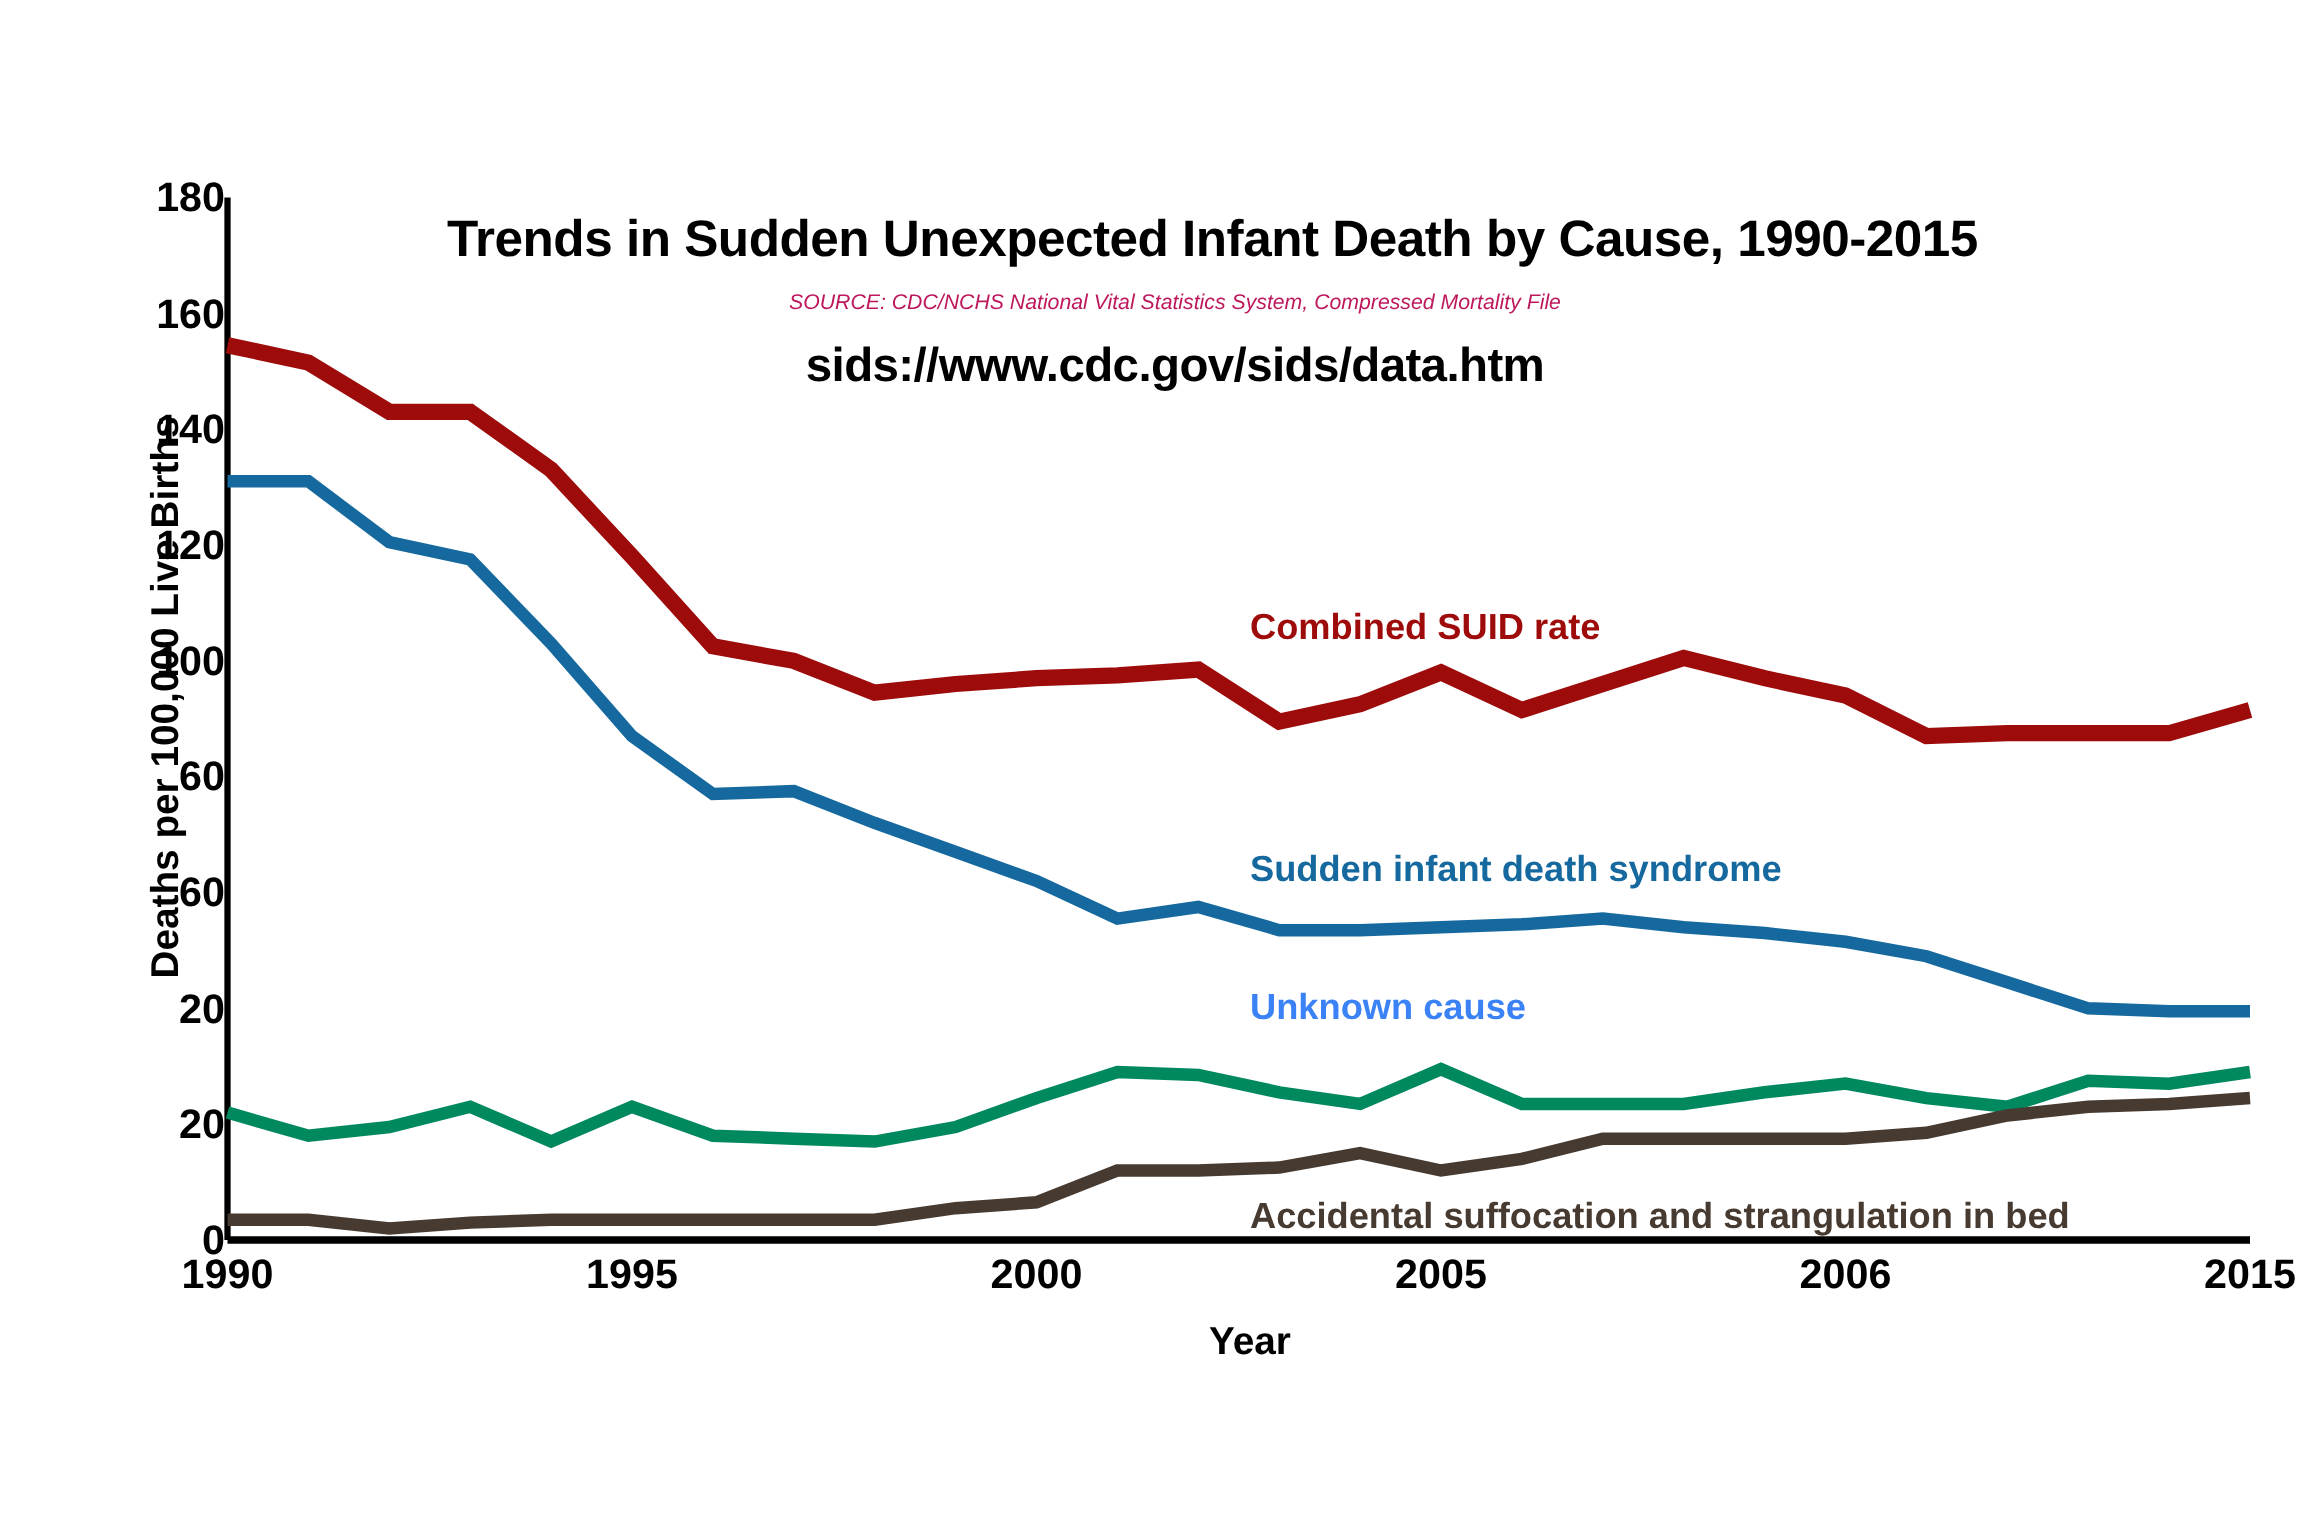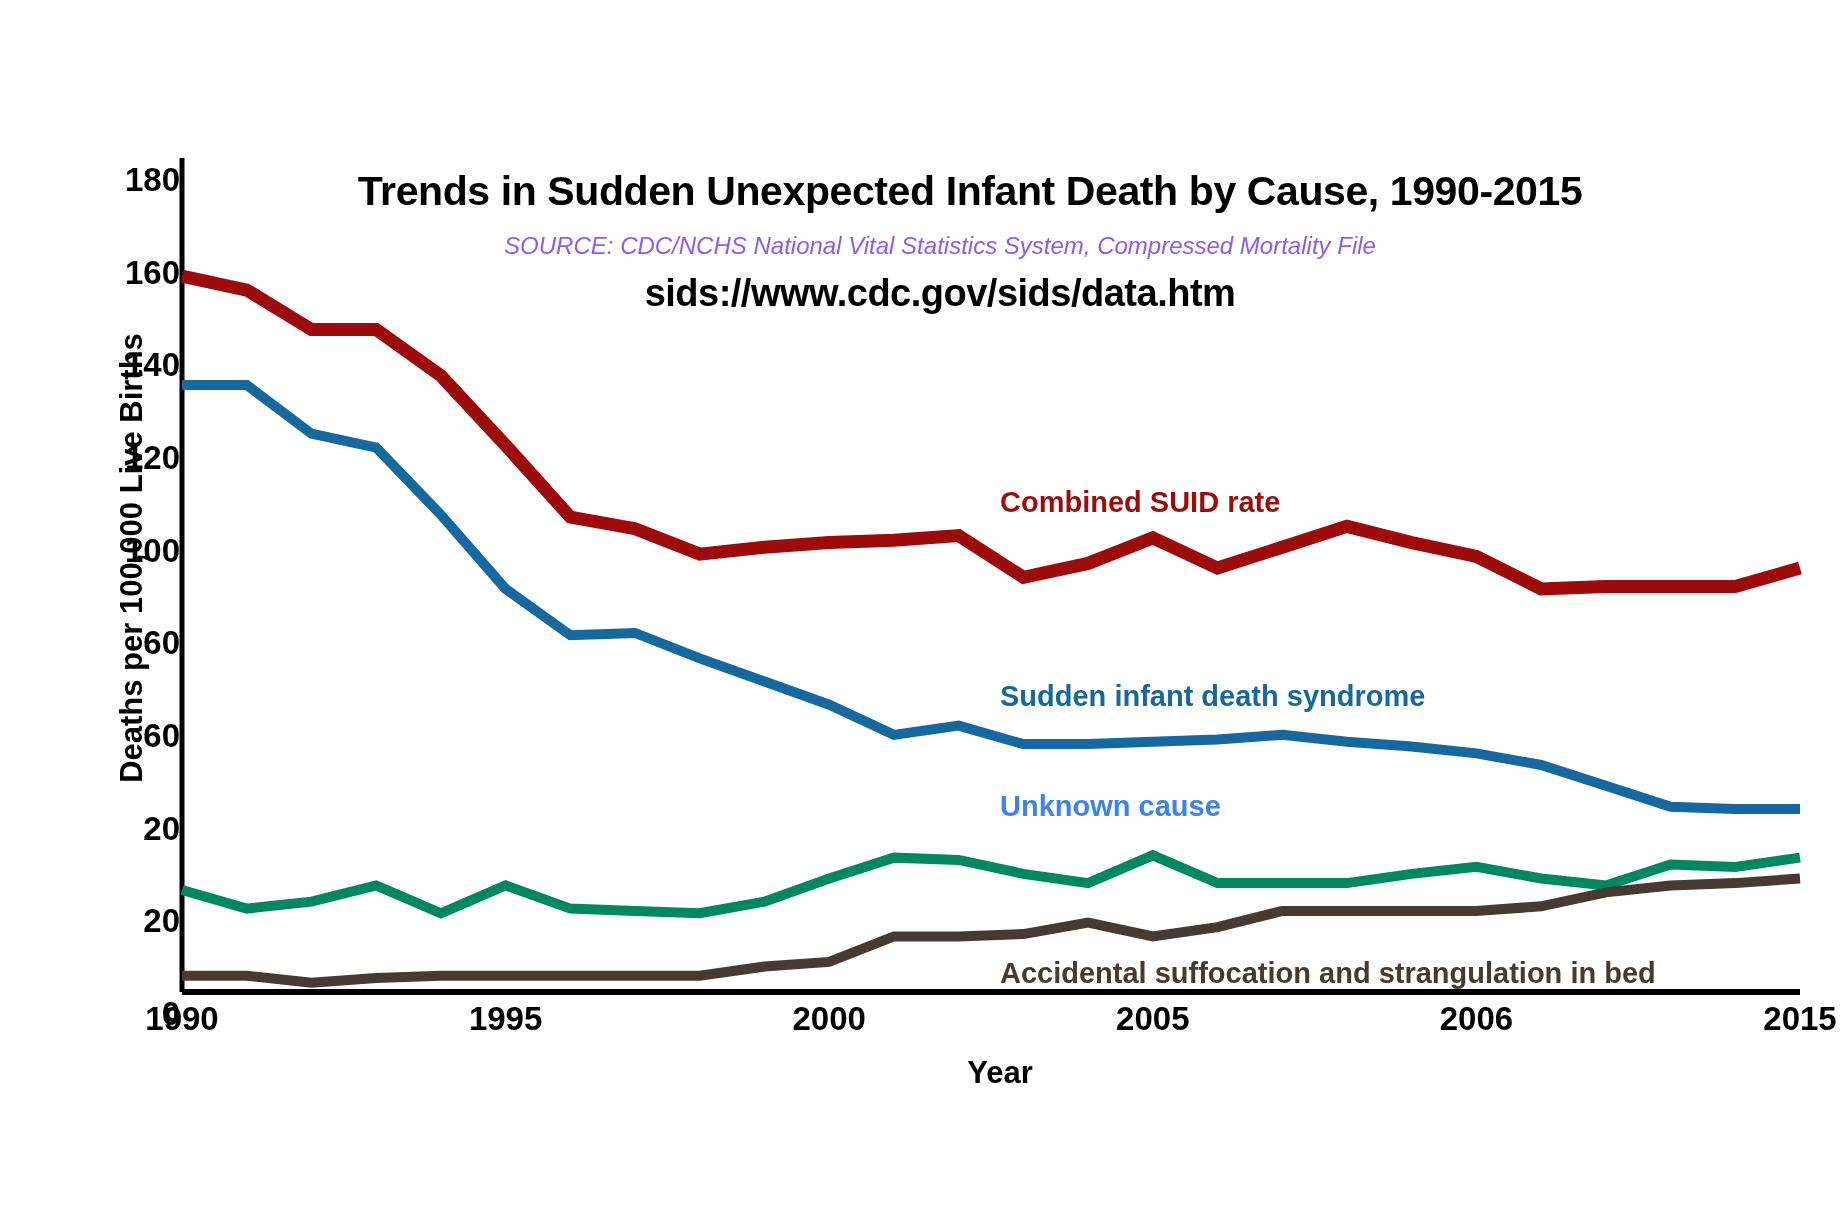--- a/index.html
+++ b/index.html
@@ -34,24 +34,24 @@
     color: #000000;
     letter-spacing: -0.4px;
     white-space: nowrap;
   }
   .chart-source {
     position: absolute;
     left: 230px;
     top: 232px;
     width: 1420px;
     text-align: center;
-    font-size: 24px;
+    font-size: 17px;
     font-style: italic;
     font-weight: normal;
-    color: #8b5cf6;
+    color: #be185d;
     white-space: nowrap;
   }
   .chart-url {
     position: absolute;
     left: 230px;
     top: 272px;
     width: 1420px;
     text-align: center;
     font-size: 38px;
     font-weight: bold;
@@ -88,21 +88,20 @@
   
   .ytick {
     position: absolute;
     right: 0;
     width: 120px;
     text-align: right;
     font-size: 33px;
     font-weight: bold;
     color: #000000;
     transform: translateY(-50%);
-    margin-top: 22px;
   }
   .ytick-layer {
     position: absolute;
     left: 20px;
     top: 0;
     width: 160px;
     height: 1228px;
   }
   .xtick {
     position: absolute;

